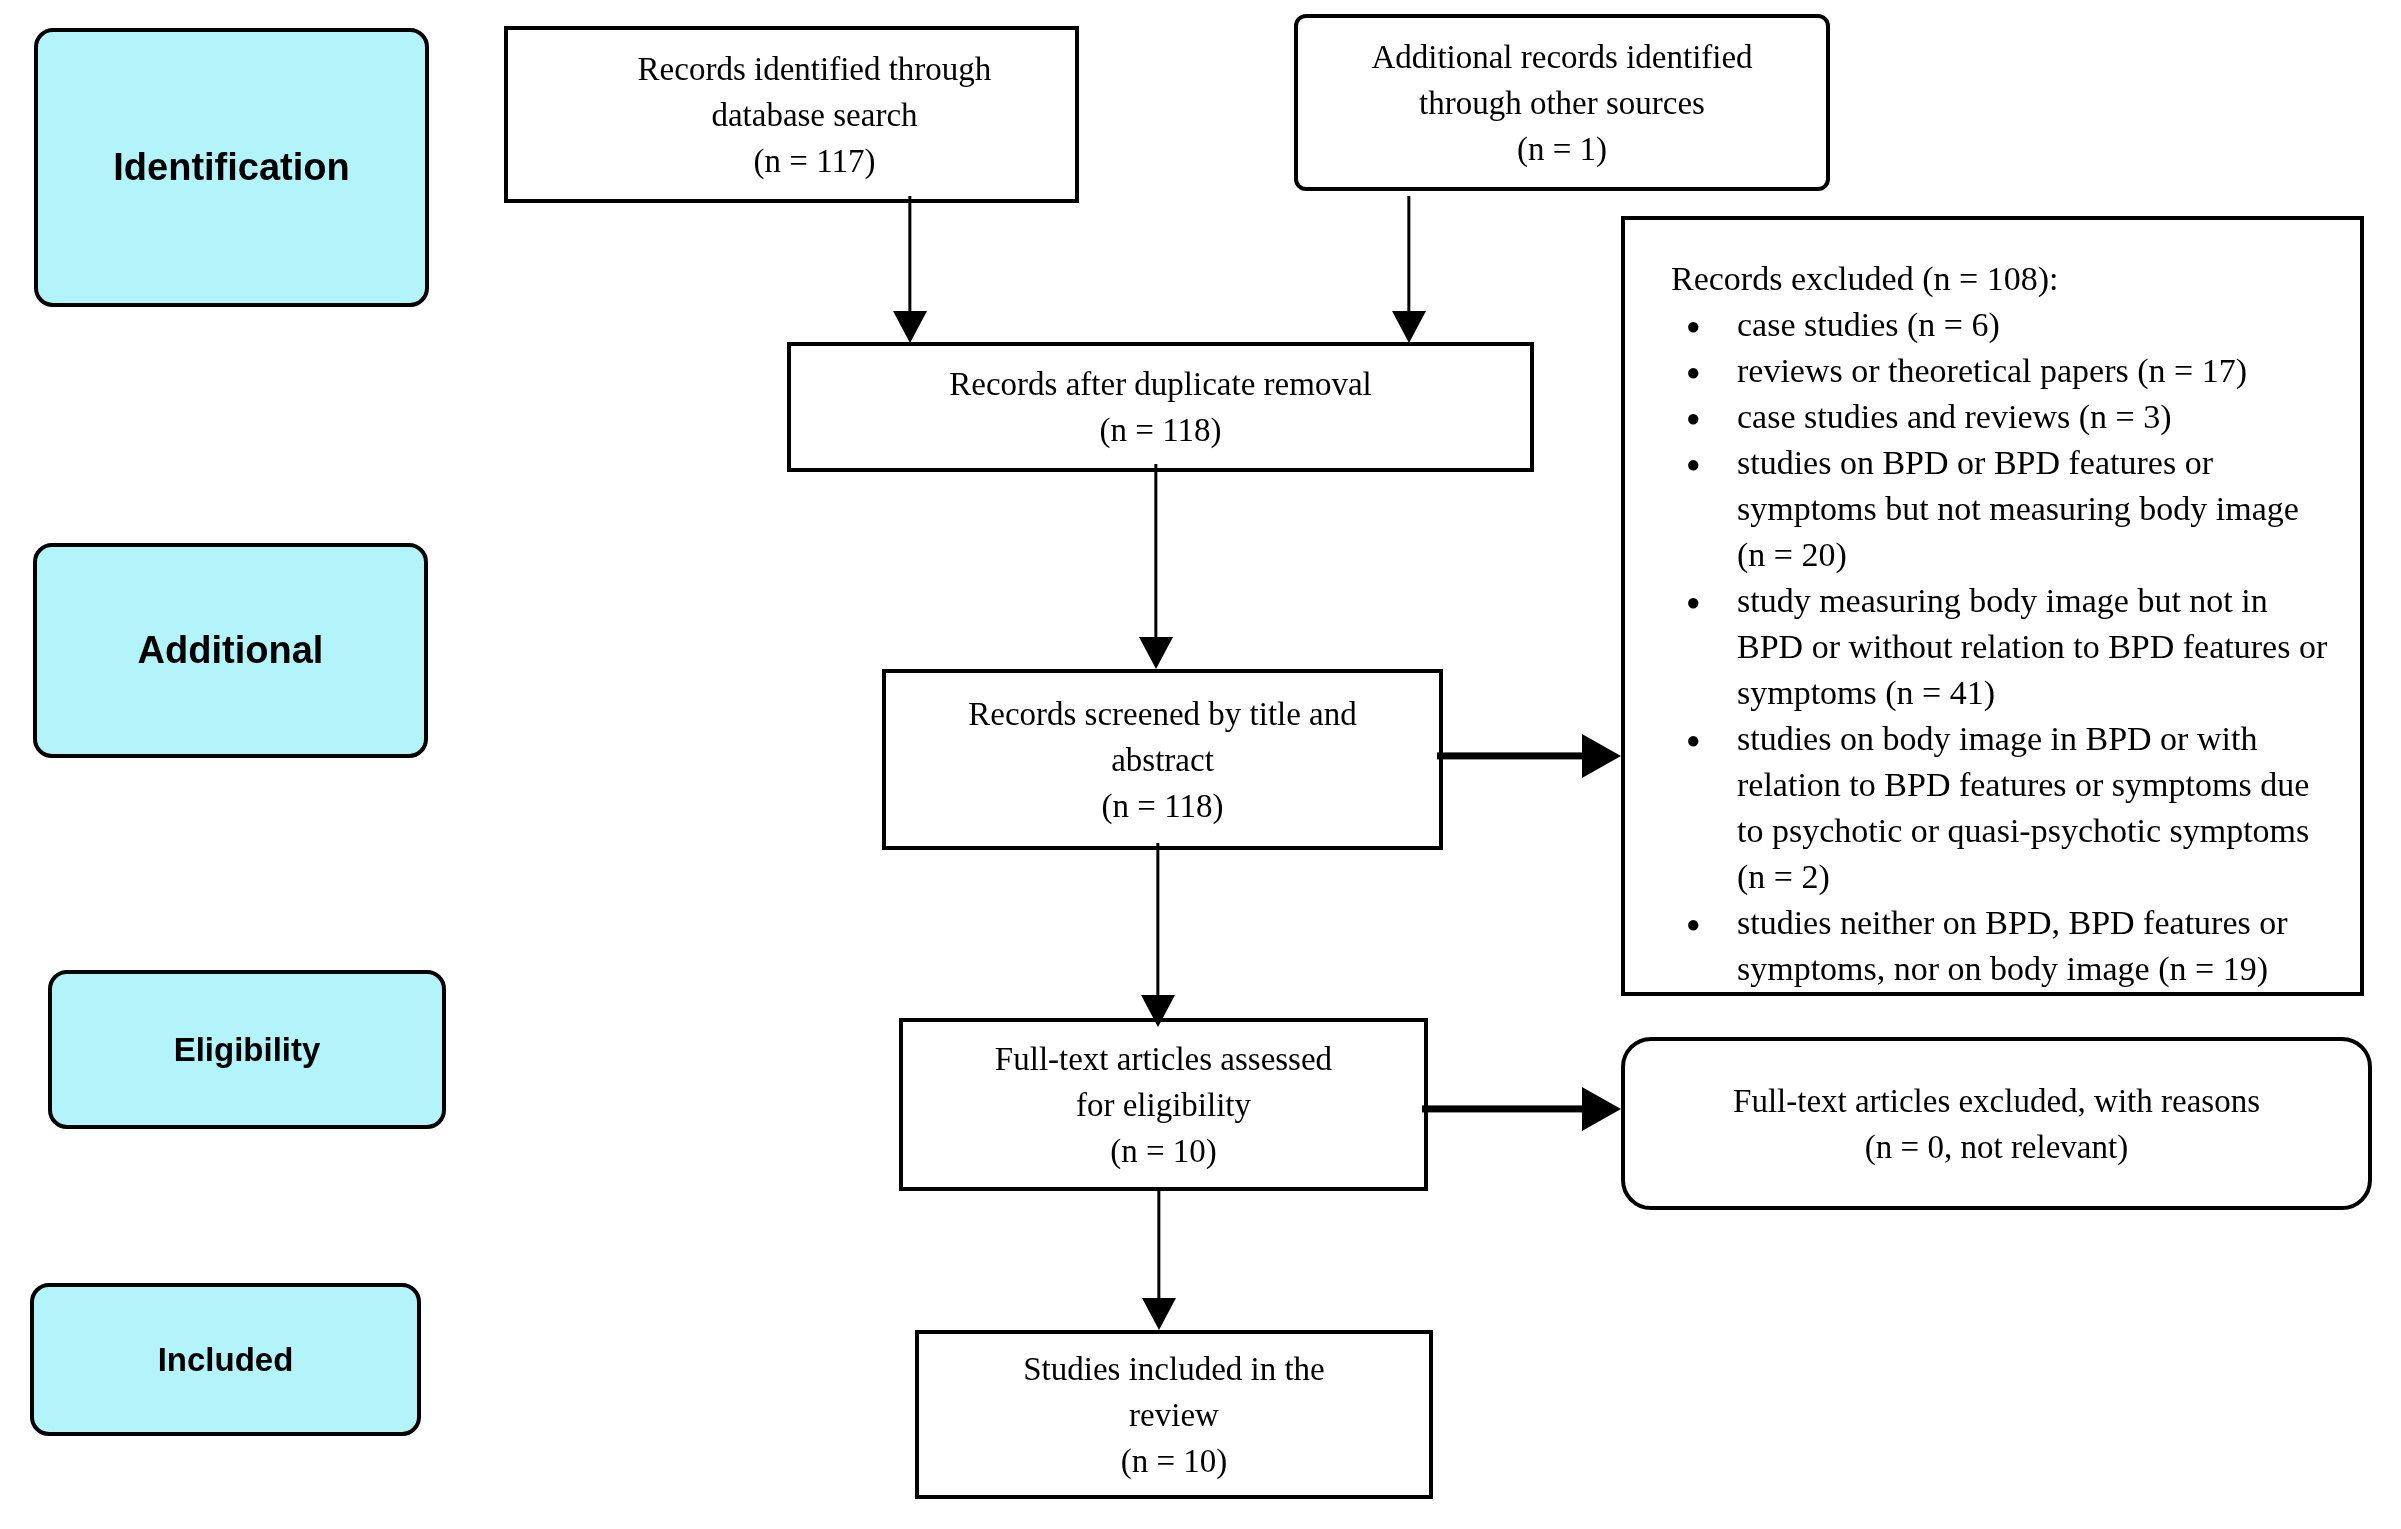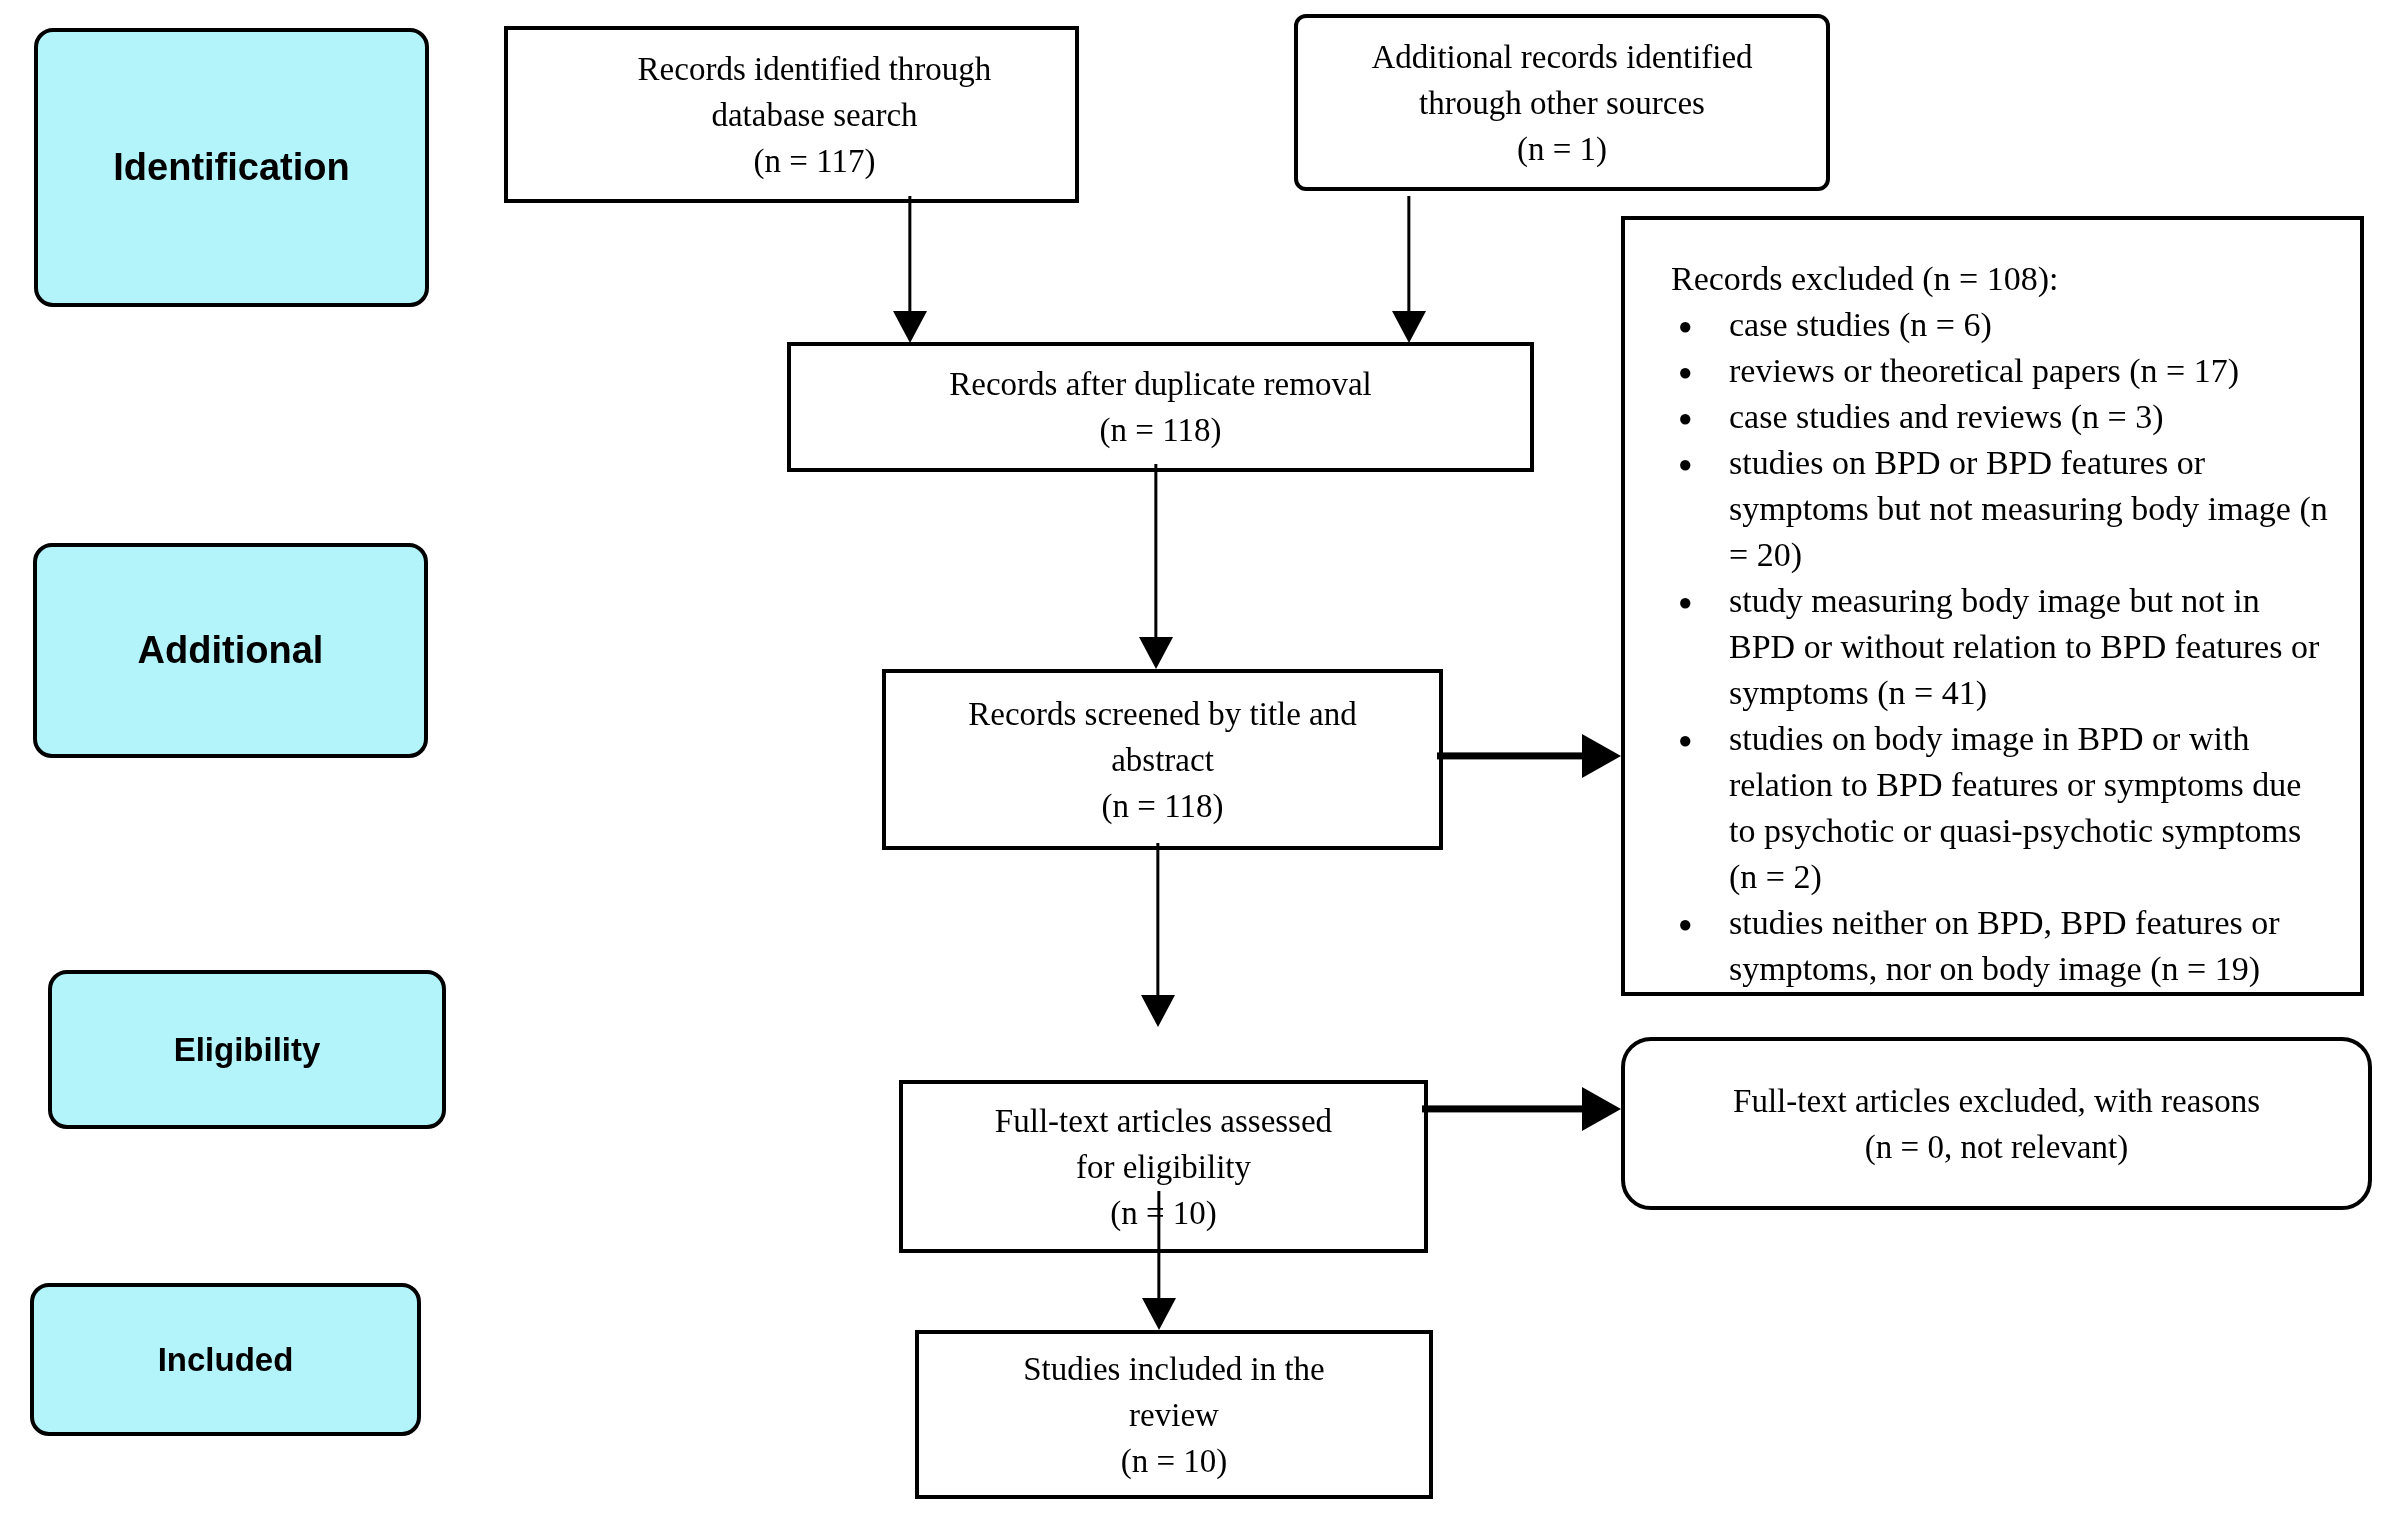--- a/index.html
+++ b/index.html
@@ -43,21 +43,21 @@
     font-size:34px;
     line-height:46px;
     box-sizing:border-box;
   }
   .ebox .ehead{
     padding:36px 26px 0 46px;
   }
   .ebox ul{
     list-style:none;
     margin:0;
-    padding:0 29px 0 0;
+    padding:0 29px 0 8px;
   }
   .ebox li{
     position:relative;
     padding-left:104px;
   }
   .ebox li::before{
     content:"●";
     position:absolute;
     left:53px;top:1.3px;
     font-size:24px;
@@ -134,21 +134,21 @@
       <li>case studies (n = 6)</li>
       <li>reviews or theoretical papers (n = 17)</li>
       <li>case studies and reviews (n = 3)</li>
       <li>studies on BPD or BPD features or symptoms but not measuring body image (n = 20)</li>
       <li>study measuring body image but not in BPD or without relation to BPD features or symptoms (n = 41)</li>
       <li>studies on body image in BPD or with relation to BPD features or symptoms due to psychotic or quasi-psychotic symptoms (n = 2)</li>
       <li>studies neither on BPD, BPD features or symptoms, nor on body image (n = 19)</li>
     </ul>
   </div>
 
-  <div class="fbox" style="left:899px;top:1080px;width:521px;height:165px;">
+  <div class="fbox" style="left:899px;top:1018px;width:521px;height:165px;">
     <span class="pre">Full-text articles assessed
 for eligibility
 (n = 10)</span>
   </div>
 
   <div class="fbox" style="left:1621px;top:1037px;width:743px;height:165px;border-radius:30px;">
     <span class="pre">Full-text articles excluded, with reasons
 (n = 0, not relevant)</span>
   </div>
 

